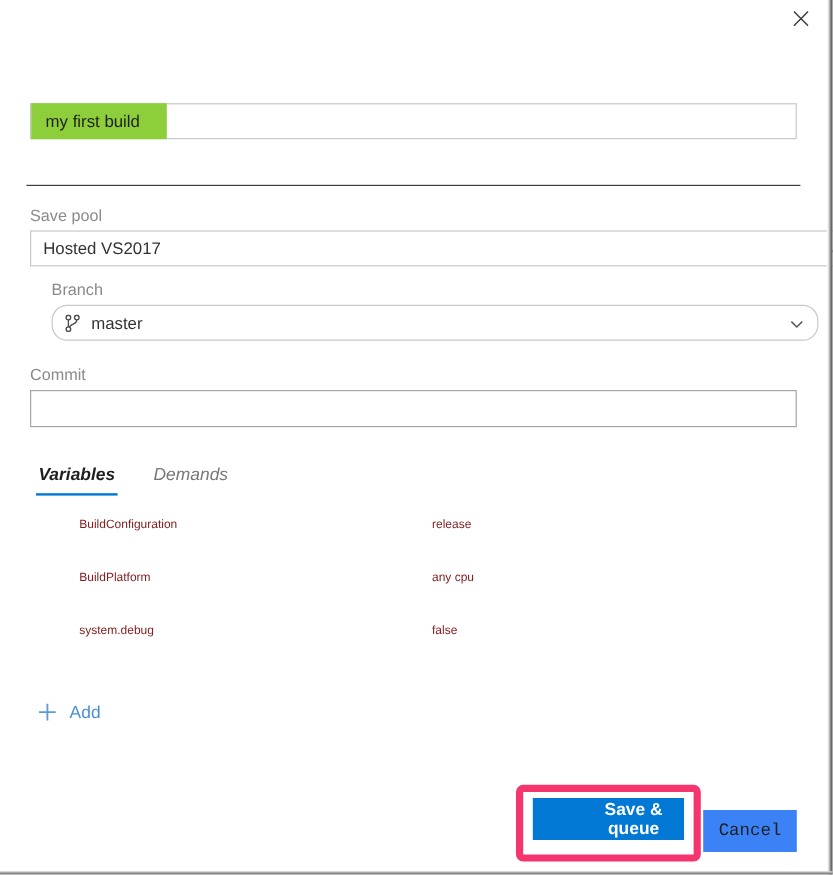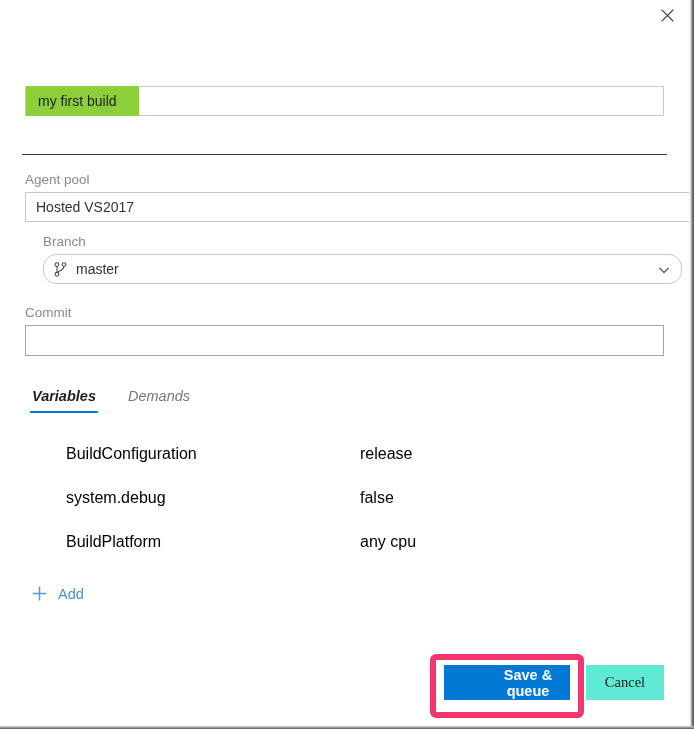--- a/index.html
+++ b/index.html
@@ -191,23 +191,23 @@
   
   .var-table {
     position: absolute;
     left: 66px;
     top: 432px;
     width: 520px;
   }
   .var-row {
     display: flex;
     height: 44px;
-    align-items: center;
-    font-size: 16px;
-    color: #000000;
+    align-items: flex-start;
+    font-size: 10px;
+    color: #7f1d1d;
   }
   .var-name { width: 294px; flex: 0 0 auto; }
   .var-value { flex: 1 1 auto; }
 
   
   .add-link {
     position: absolute;
     left: 31px;
     top: 585px;
     display: flex;
@@ -247,32 +247,32 @@
     cursor: pointer;
     display: flex;
     align-items: center;
     justify-content: center;
     font-family: "Liberation Sans", sans-serif;
     padding-left: 48px;
   }
   .btn-cancel {
     position: absolute;
     left: 586px;
-    top: 17px;
+    top: 27px;
     width: 78px;
     height: 35px;
-    background: #5eead4;
+    background: #3b82f6;
     color: #1f1f1f;
     font-size: 14.5px;
     border: none;
     cursor: pointer;
     display: flex;
     align-items: center;
     justify-content: center;
-    font-family: Liberation Serif, serif;
+    font-family: Liberation Mono, monospace;
   }
   
   .annot-rect {
     position: absolute;
     left: 430px;
     top: 654px;
     width: 154px;
     height: 64px;
     border: 6px solid #f4356e;
     border-radius: 6px;
@@ -297,21 +297,21 @@
 
   <div class="save-comment-wrap">
     <div class="txt-box save-comment-box">
       <div class="highlight-chip">my first build</div>
     </div>
   </div>
 
   <div class="divider-rule"></div>
 
   <div class="agentpool-wrap">
-    <span class="field-label">Agent pool</span>
+    <span class="field-label">Save pool</span>
     <div class="txt-box agentpool-box">
       <span>Hosted VS2017</span>
       <span class="chevron">
         <svg width="12" height="12" viewBox="0 0 12 12" aria-hidden="true">
           <polyline points="1.5,4 6,8.5 10.5,4" fill="none" stroke="#8a8a8a" stroke-width="1.3"></polyline>
         </svg>
       </span>
     </div>
   </div>
 
@@ -347,26 +347,26 @@
     <div class="tab active">Variables</div>
     <div class="tab">Demands</div>
   </div>
 
   <div class="var-table">
     <div class="var-row">
       <div class="var-name">BuildConfiguration</div>
       <div class="var-value">release</div>
     </div>
     <div class="var-row">
+      <div class="var-name">BuildPlatform</div>
+      <div class="var-value">any cpu</div>
+    </div>
+    <div class="var-row">
       <div class="var-name">system.debug</div>
       <div class="var-value">false</div>
-    </div>
-    <div class="var-row">
-      <div class="var-name">BuildPlatform</div>
-      <div class="var-value">any cpu</div>
     </div>
   </div>
 
   <div class="add-link">
     <span class="add-plus">
       <svg width="17" height="17" viewBox="0 0 17 17" aria-hidden="true">
         <line x1="8.5" y1="1.5" x2="8.5" y2="15.5" stroke="#5b9bd5" stroke-width="1.5"></line>
         <line x1="1.5" y1="8.5" x2="15.5" y2="8.5" stroke="#5b9bd5" stroke-width="1.5"></line>
       </svg>
     </span>

